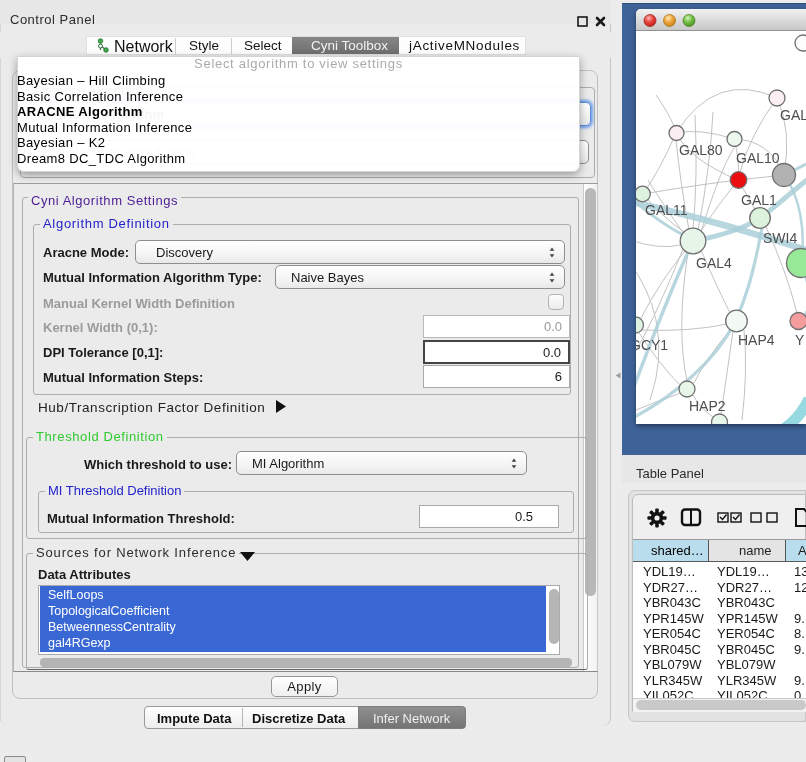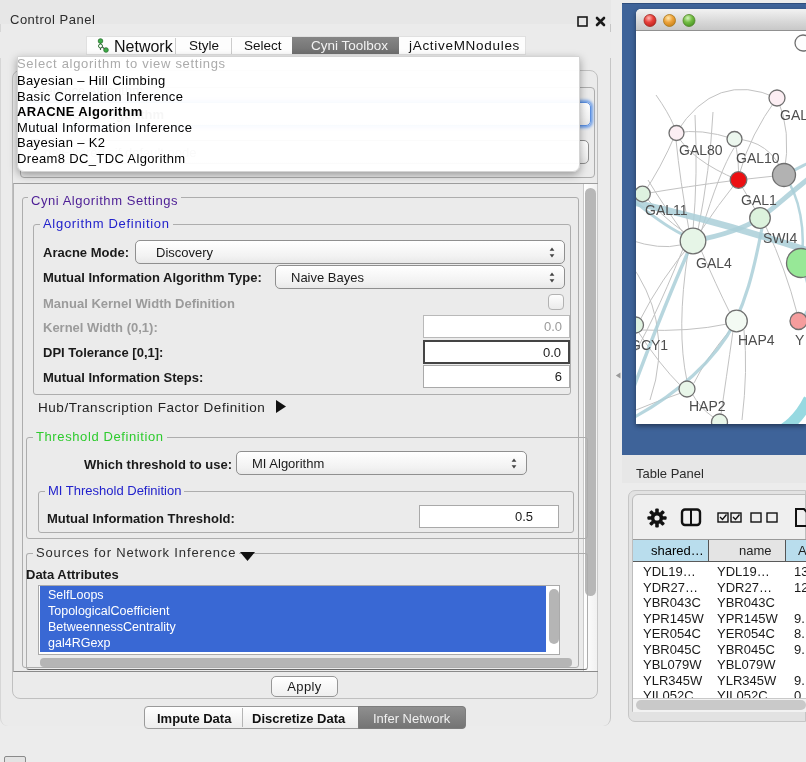--- a/index.html
+++ b/index.html
@@ -125,21 +125,21 @@
 <div class="abs b" style="left:47px;top:511px;">Mutual Information Threshold:</div>
 <div class="field" style="left:419px;top:505px;width:140px;">
     <span class="v" style="right:25px;">0.5</span>
   </div>
 
 <div class="groupbox" style="left:26px;top:553px;width:562px;height:117px;border-radius:3px;border-bottom-color:#686868;"></div>
 <div class="grouplab" style="left:33px;top:546px;color:#2c2c2c;letter-spacing:0.85px;">Sources for Network Inference</div>
 <svg class="abs" style="left:239px;top:550px" width="17" height="12" viewBox="0 0 17 12">
     <path d="M1 2 L16 2 L8.5 11 Z" fill="#111"></path>
   </svg>
-<div class="abs b" style="left:26px;top:567px;">Data Attributes</div>
+<div class="abs b" style="left:38px;top:567px;">Data Attributes</div>
 
 <div class="abs" style="left:38px;top:585px;width:522px;height:70px;background:#fff;border:1px solid #aaa;"></div>
 <div class="abs" style="left:40px;top:586px;width:506px;height:66px;background:#3968d4;color:#fff;font-size:12.5px;line-height:16px;padding:1px 0 0 8px;">
 SelfLoops<br>TopologicalCoefficient<br>BetweennessCentrality<br>gal4RGexp</div>
 <div class="abs" style="left:549px;top:589px;width:10px;height:55px;background:#b5b5b5;border-radius:5px;"></div>
 
 <div class="abs" style="left:40px;top:658px;width:532px;height:9px;background:#b5b5b5;border-radius:4px;"></div>
 
 <div class="abs" style="left:271px;top:676px;width:67px;height:21px;border:1px solid #979797;border-radius:5px;background:linear-gradient(#ffffff,#efefef);text-align:center;line-height:20px;"><span style="letter-spacing:0.4px;">Apply</span></div>
 
@@ -150,21 +150,21 @@
 <div class="abs b" style="left:252px;top:711px;color:#111;">Discretize Data</div>
 <div class="abs" style="left:373px;top:711px;color:#f0f0f0;">Infer Network</div>
 
 <svg class="abs" style="left:615px;top:372px" width="6" height="7" viewBox="0 0 6 7">
     <path d="M5.5 0.5 L0.8 3.5 L5.5 6.5 Z" fill="#9a9a9a"></path>
   </svg>
 
 <div class="abs" style="left:4px;top:756px;width:22px;height:10px;border:1.5px solid #8a8a8a;background:#e3e3e3;border-radius:2px;"></div>
 
 <div class="abs" style="left:17px;top:56px;width:563px;height:116px;background:rgba(255,255,255,0.96);border:1px solid #d4d4d4;border-radius:0 0 7px 7px;box-shadow:0 3px 8px rgba(0,0,0,0.35);"></div>
-<div class="abs" style="left:17px;top:56px;width:563px;text-align:left;color:#ababab;letter-spacing:0.7px;">Select algorithm to view settings</div>
+<div class="abs" style="left:17px;top:56px;width:563px;text-align:center;color:#ababab;letter-spacing:0.7px;">Select algorithm to view settings</div>
 <div class="abs" style="left:17px;top:73px;line-height:15.6px;color:#000;letter-spacing:0.35px;">
 Bayesian – Hill Climbing<br>
 Basic Correlation Inference<br>
 <span class="b">ARACNE Algorithm</span><br>
 Mutual Information Inference<br>
 Bayesian – K2<br>
 Dream8 DC_TDC Algorithm</div>
 
 <div class="abs" style="left:622px;top:3px;width:184px;height:452px;background:#3e6399;border-top:1px solid #2e4d7c;"></div>
 

